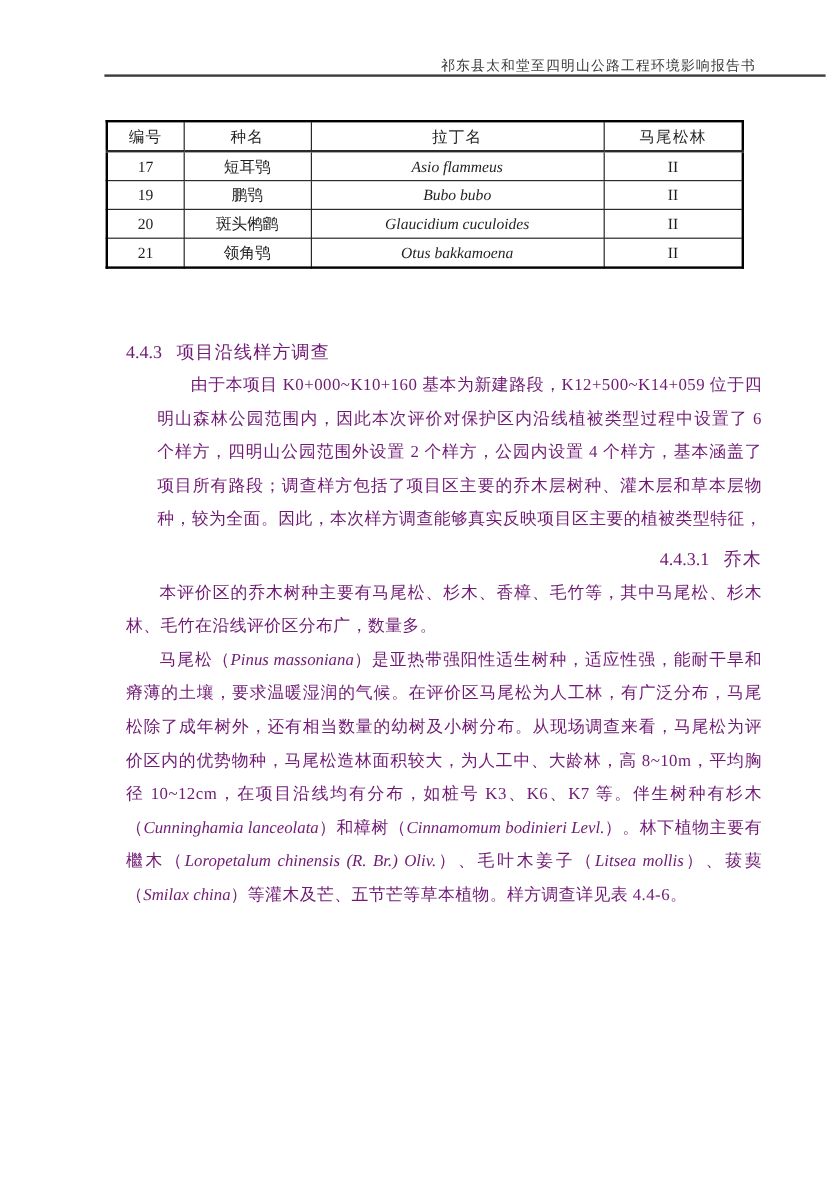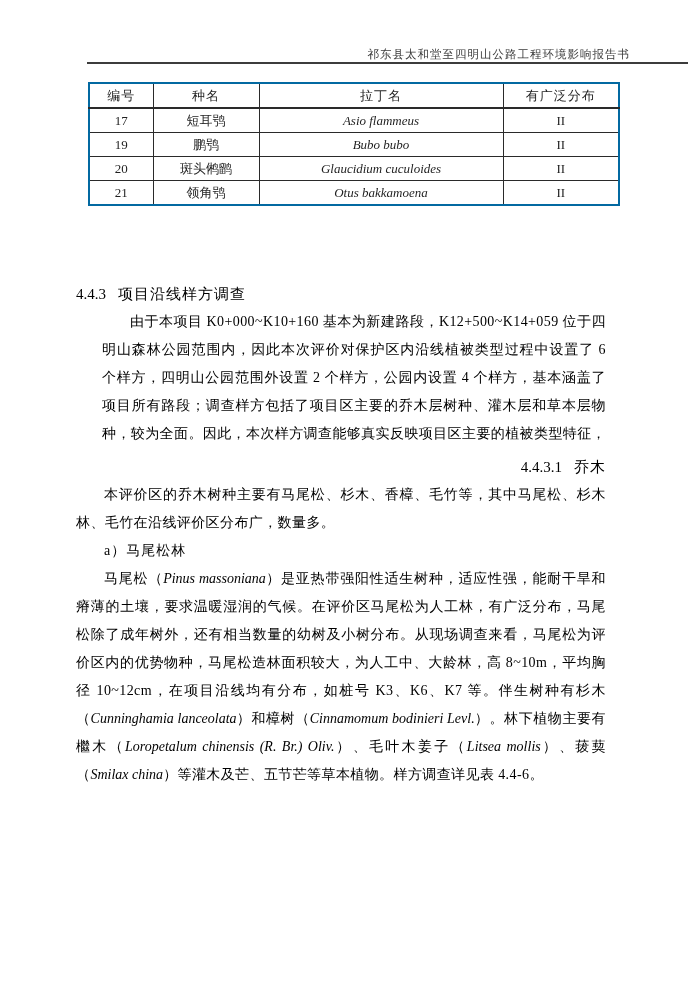--- a/index.html
+++ b/index.html
@@ -18,37 +18,37 @@
     text-align:right;
     font-size:11.5px;letter-spacing:1px;color:#3a3a3a;
     white-space:nowrap;
   }
   .header-rule{
     position:absolute;top:62px;left:87px;right:12px;height:2px;
     background:#3c3c3c;
   }
   
   .species-table{
-    position:absolute;top:82px;left:88px;width:530px;
+    position:absolute;top:100px;left:88px;width:530px;
     border-collapse:collapse;table-layout:fixed;
     font-size:13px;color:#1f1f1f;
-    border:2px solid #0369a1;
+    border:2px solid #000000;
   }
   .species-table th,.species-table td{
     border:1px solid #2a2a2a;
     height:23px;line-height:23px;
     padding:0 2px;text-align:center;vertical-align:middle;
     font-weight:normal;overflow:hidden;white-space:nowrap;
   }
   .species-table thead th{border-bottom-width:2px;letter-spacing:1px;}
   .species-table td.latin{font-style:italic;}
   
   .content{
-    position:absolute;top:280px;left:76px;width:530px;
-    font-size:14px;line-height:28px;color:#000000;font-family:Liberation Serif, serif;
+    position:absolute;top:280px;left:105px;width:530px;
+    font-size:14px;line-height:28px;color:#701a75;font-family:Liberation Serif, serif;
   }
   .sec-heading{margin:0;font-size:15px;font-weight:normal;line-height:28px;}
   .sec-heading .sec-title{margin-left:12px;letter-spacing:1px;}
   .h2{margin-top:5px;text-align:right;}
   .para{
     margin:0;text-align:justify;text-indent:2em;
     letter-spacing:0.4px;overflow:hidden;
   }
   .para em{font-style:italic;letter-spacing:0;}
   .p1{height:140px;margin-left:26px;}
@@ -76,21 +76,21 @@
       <col style="width:64px">
         <col style="width:106px">
         <col style="width:244px">
         <col style="width:116px">
     </colgroup>
     <thead>
       <tr>
         <th>编号</th>
         <th>种名</th>
         <th>拉丁名</th>
-        <th>有广泛分布</th>
+        <th>马尾松林</th>
       </tr>
     </thead>
     <tbody>
 
     <tr>
         <td>17</td>
         <td>短耳鸮</td>
         <td class="latin">Asio flammeus</td>
         <td>II</td>
       </tr>
@@ -119,18 +119,17 @@
     <h3 class="sec-heading">
       <span>4.4.3</span><span class="sec-title">项目沿线样方调查</span>
     </h3>
     <p class="para p1"><span>由于本项目 K0+000~K10+160 基本为新建路段，K12+500~K14+059 位于四明山森林公园范围内，因此本次评价对保护区内沿线植被类型过程中设置了 6 个样方，四明山公园范围外设置 2 个样方，公园内设置 4 个样方，基本涵盖了项目所有路段；调查样方包括了项目区主要的乔木层树种、灌木层和草本层物种，较为全面。因此，本次样方调查能够真实反映项目区主要的植被类型特征，代表性较好。</span></p>
 
     <h3 class="sec-heading h2">
       <span>4.4.3.1</span><span class="sec-title">乔木</span>
     </h3>
     <p class="para p2"><span>本评价区的乔木树种主要有马尾松、杉木、香樟、毛竹等，其中马尾松、杉木林、毛竹在沿线评价区分布广，数量多。</span></p>
 
-    <p class="sub-heading">a）马尾松林</p>
     <p class="para p3"><span>马尾松（</span><em>Pinus massoniana</em><span>）是亚热带强阳性适生树种，适应性强，能耐干旱和瘠薄的土壤，要求温暖湿润的气候。在评价区马尾松为人工林，有广泛分布，马尾松除了成年树外，还有相当数量的幼树及小树分布。从现场调查来看，马尾松为评价区内的优势物种，马尾松造林面积较大，为人工中、大龄林，高 8~10m，平均胸径 10~12cm，在项目沿线均有分布，如桩号 K3、K6、K7 等。伴生树种有杉木（</span><em>Cunninghamia lanceolata</em><span>）和樟树（</span><em>Cinnamomum bodinieri Levl.</em><span>）。林下植物主要有檵木（</span><em>Loropetalum chinensis (R. Br.) Oliv.</em><span>）、毛叶木姜子（</span><em>Litsea mollis</em><span>）、菝葜（</span><em>Smilax china</em><span>）等灌木及芒、五节芒等草本植物。样方调查详见表 4.4-6。</span></p>
   </div>
 
 
 </div>
 
 </body></html>

